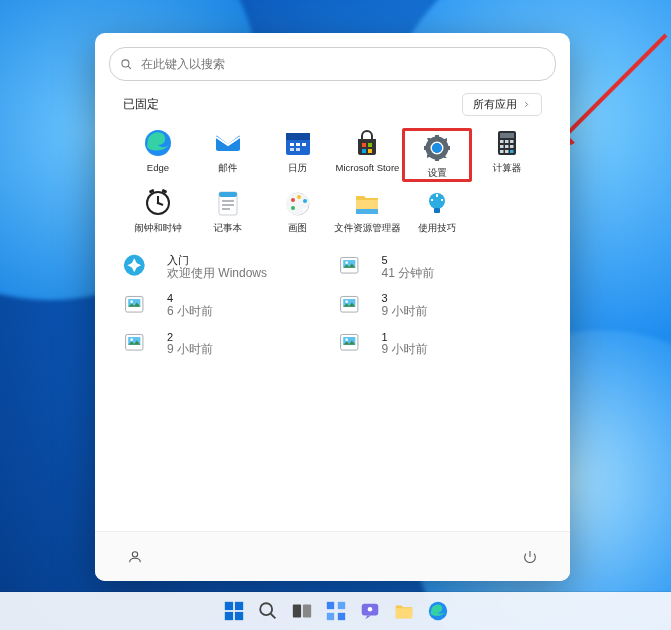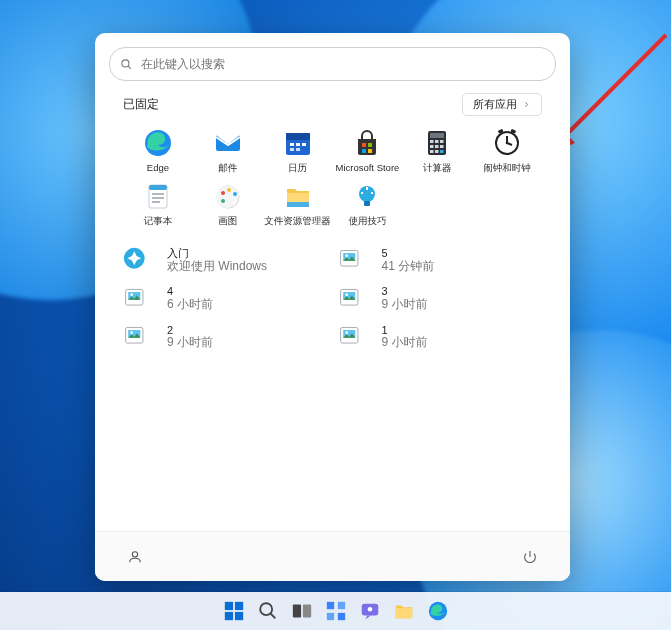--- a/index.html
+++ b/index.html
@@ -138,20 +138,34 @@
               <path d="M6 11h18v14a2 2 0 0 1-2 2H8a2 2 0 0 1-2-2z" fill="#333"></path>
               <path d="M10 11V8a5 5 0 0 1 10 0v3" fill="none" stroke="#333" stroke-width="2"></path>
               <rect x="10" y="15" width="4" height="4" fill="#f35325"></rect>
               <rect x="16" y="15" width="4" height="4" fill="#81bc06"></rect>
               <rect x="10" y="21" width="4" height="4" fill="#05a6f0"></rect>
               <rect x="16" y="21" width="4" height="4" fill="#ffba08"></rect>
             </svg>
           </div>
           <div class="app-label">Microsoft Store</div>
         </div>
+        <div class="app-tile highlight-box">
+          <div class="icon-wrap">
+            <svg viewBox="0 0 30 30" width="30" height="30">
+              <circle cx="15" cy="15" r="5" fill="#1077d6"></circle>
+              <g fill="#5b6670">
+                <path d="M13 2h4v5h-4zM13 23h4v5h-4zM2 13h5v4H2zM23 13h5v4h-5z"></path>
+                <path d="M5 5l3-0 3 4-3 3zM22 22l3 3-3 0-3-4zM25 5l0 3-4 3-3-3zM5 25l0-3 4-3 3 3z"></path>
+              </g>
+              <circle cx="15" cy="15" r="9" fill="none" stroke="#5b6670" stroke-width="5"></circle>
+              <circle cx="15" cy="15" r="4.5" fill="#1a8fe3"></circle>
+            </svg>
+          </div>
+          <div class="app-label">设置</div>
+        </div>
         <div class="app-tile">
           <div class="icon-wrap">
             <svg viewBox="0 0 30 30" width="30" height="30">
               <rect x="6" y="3" width="18" height="24" rx="2" fill="#2b2f33"></rect>
               <rect x="8" y="5" width="14" height="5" fill="#6b7680"></rect>
               <g fill="#cfd6dc">
                 <rect x="8" y="12" width="3.5" height="3"></rect>
                 <rect x="13" y="12" width="3.5" height="3"></rect>
                 <rect x="18" y="12" width="3.5" height="3"></rect>
                 <rect x="8" y="17" width="3.5" height="3"></rect>

